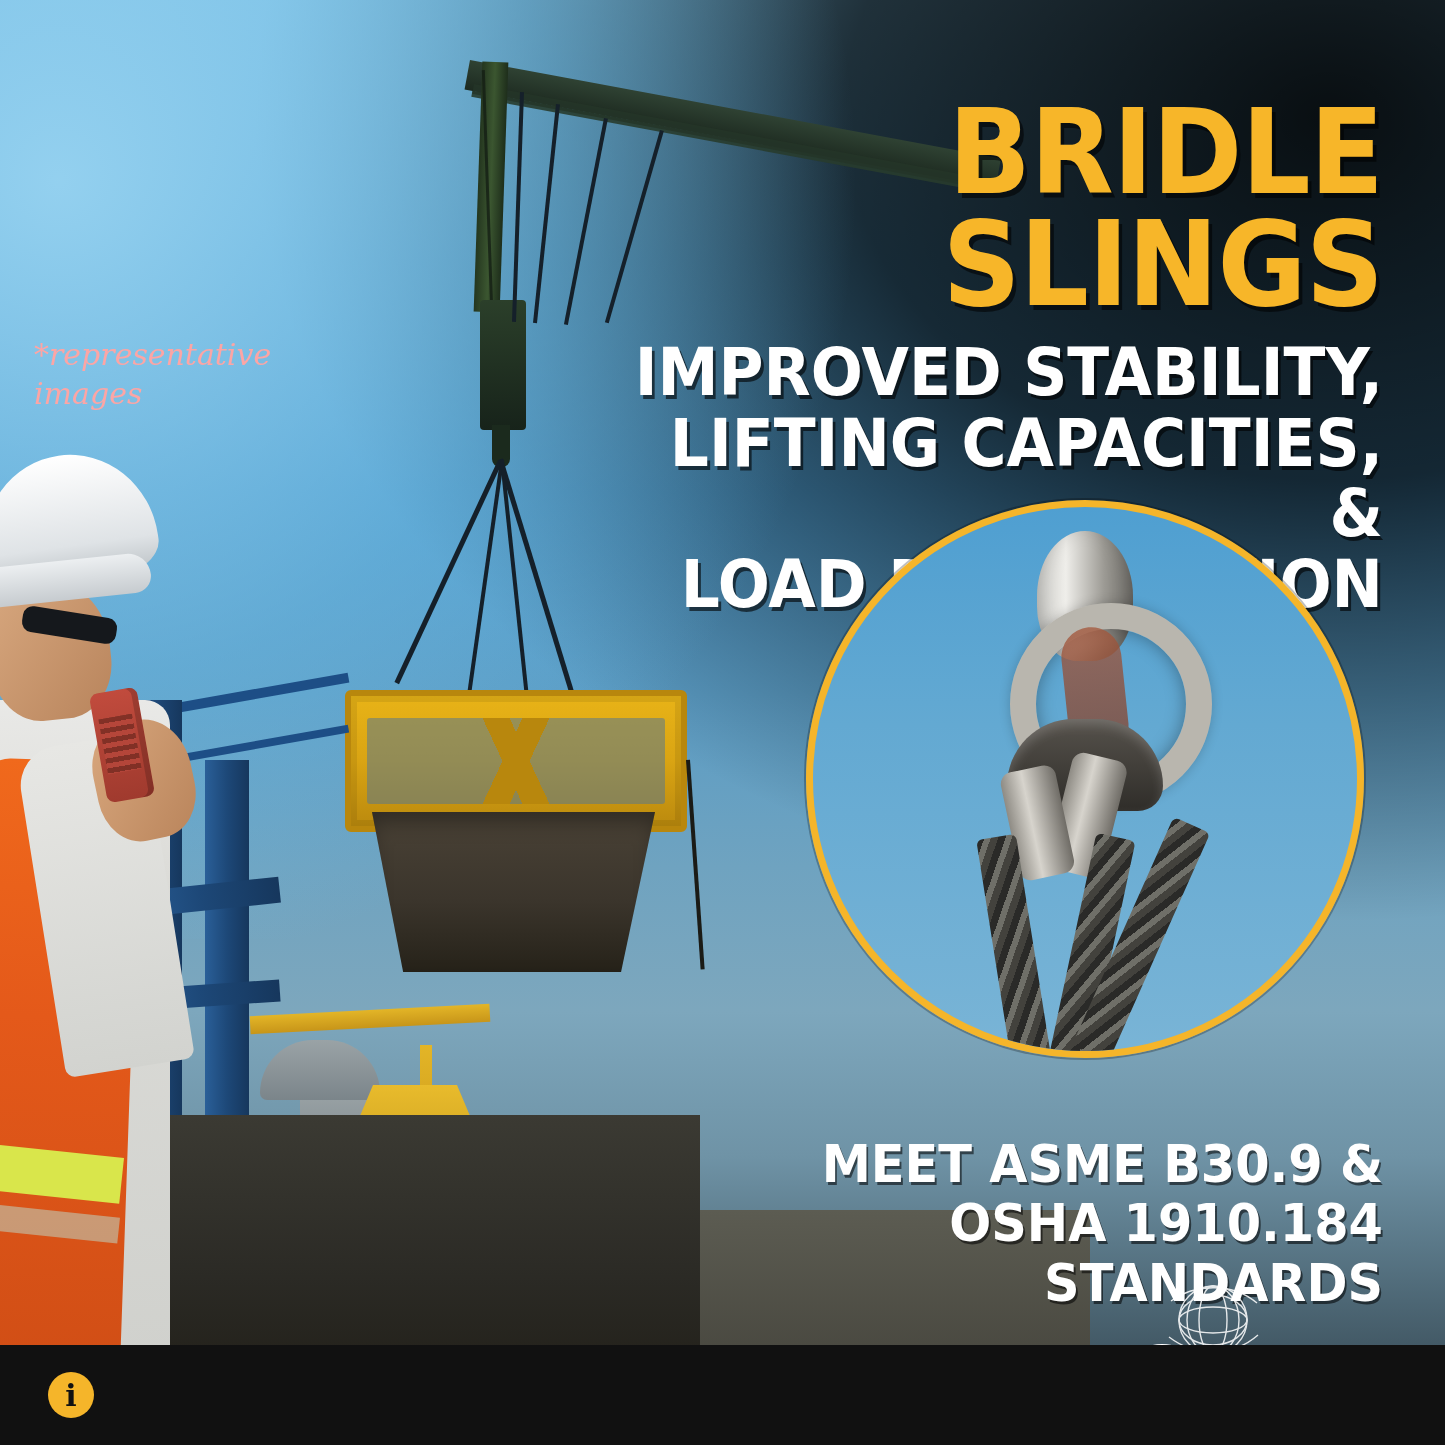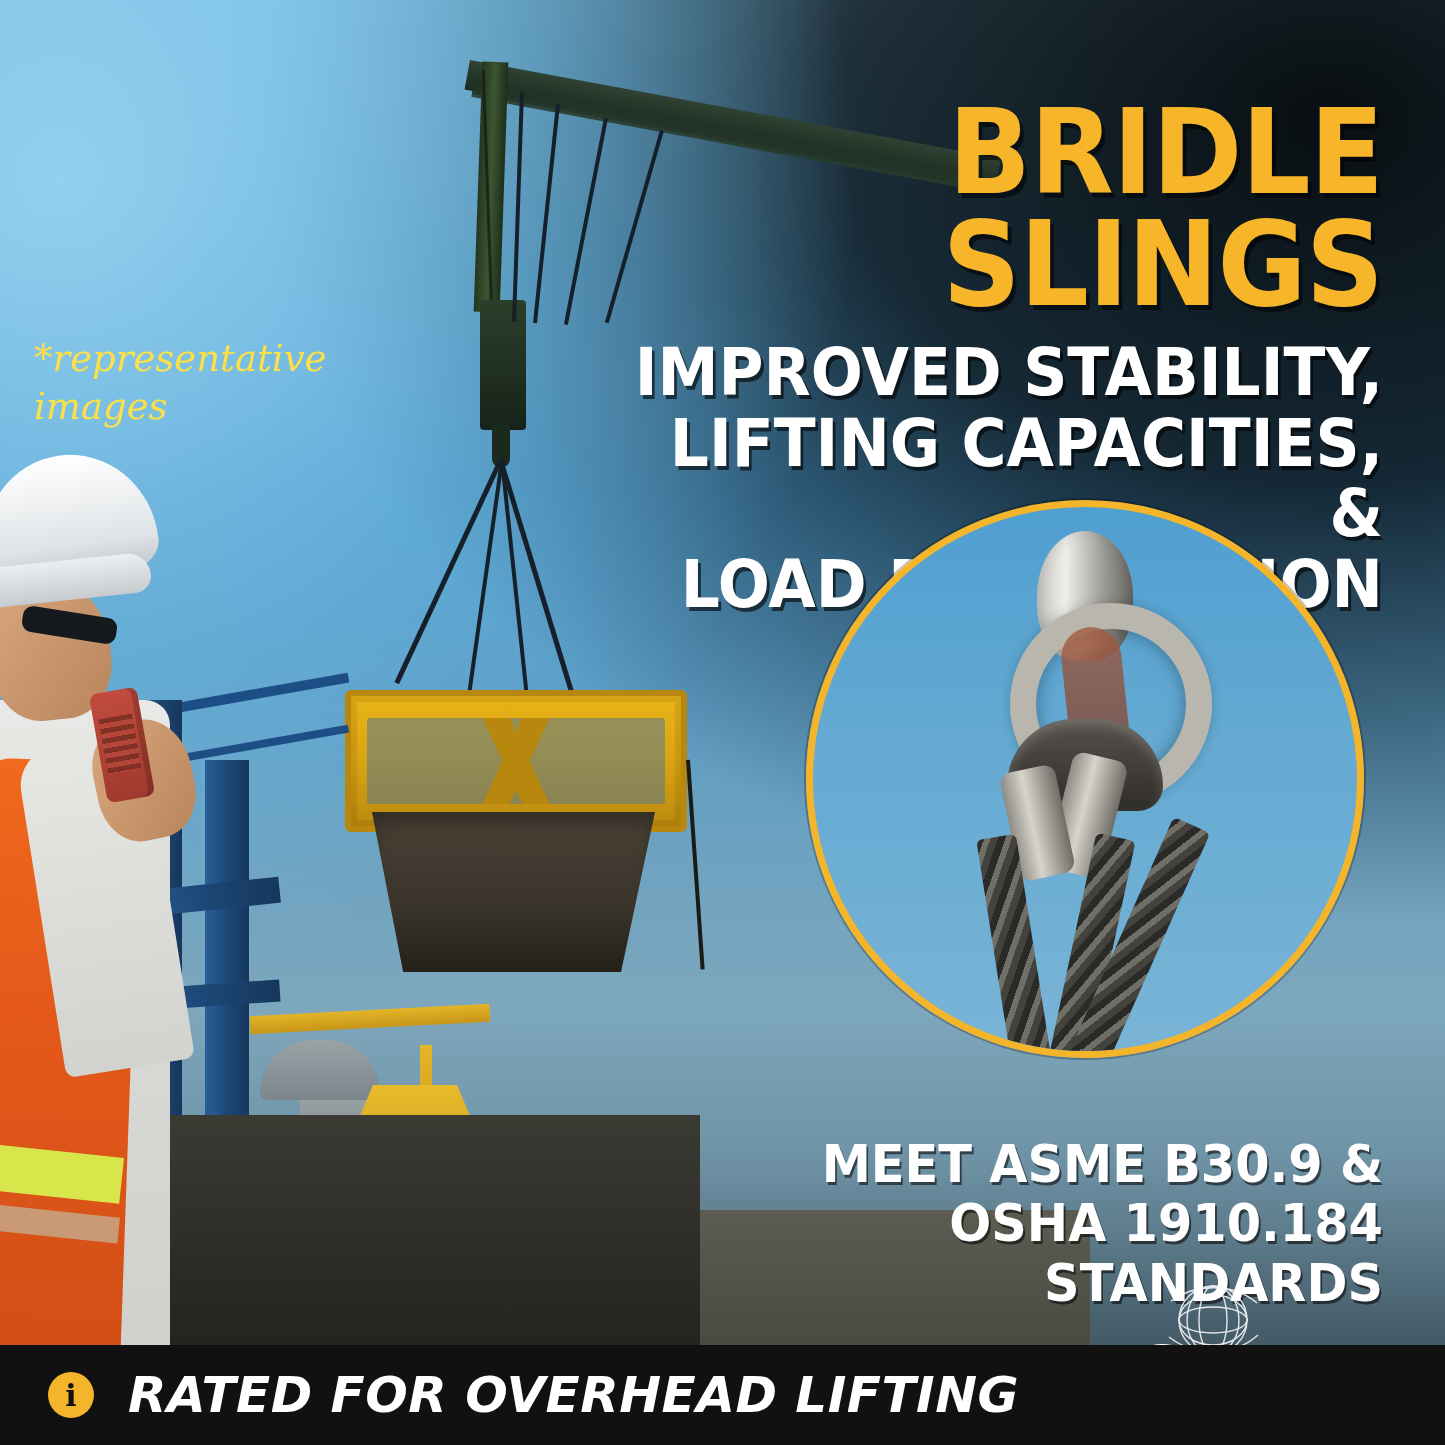--- a/index.html
+++ b/index.html
@@ -280,23 +280,23 @@
     margin: 18px 0 0 0;
   }
 
   
   .rep-note {
     position: absolute;
     left: 34px;
     top: 335px;
     font-family: "DejaVu Serif", serif;
     font-style: italic;
-    font-size: 37px;
+    font-size: 30px;
     line-height: 1.3;
-    color: #fde047;
+    color: #fca5a5;
     width: 270px;
   }
 
   
   .circle-inset {
     position: absolute;
     left: 806px;
     top: 500px;
     width: 544px;
     height: 544px;
@@ -549,16 +549,15 @@
         <path d="M10 20 C 35 2, 72 2, 96 22"></path>
         <path d="M8 56 C 34 76, 72 76, 97 54"></path>
       </g>
     </svg>
     <div class="asme-word">ASME</div>
   </div>
 
   <div class="bottom-bar">
 
     <div class="info-badge">i</div>
-    <div class="bar-text">RATED FOR OVERHEAD LIFTING</div>
   </div>
 
 </div>
 
 </body></html>

